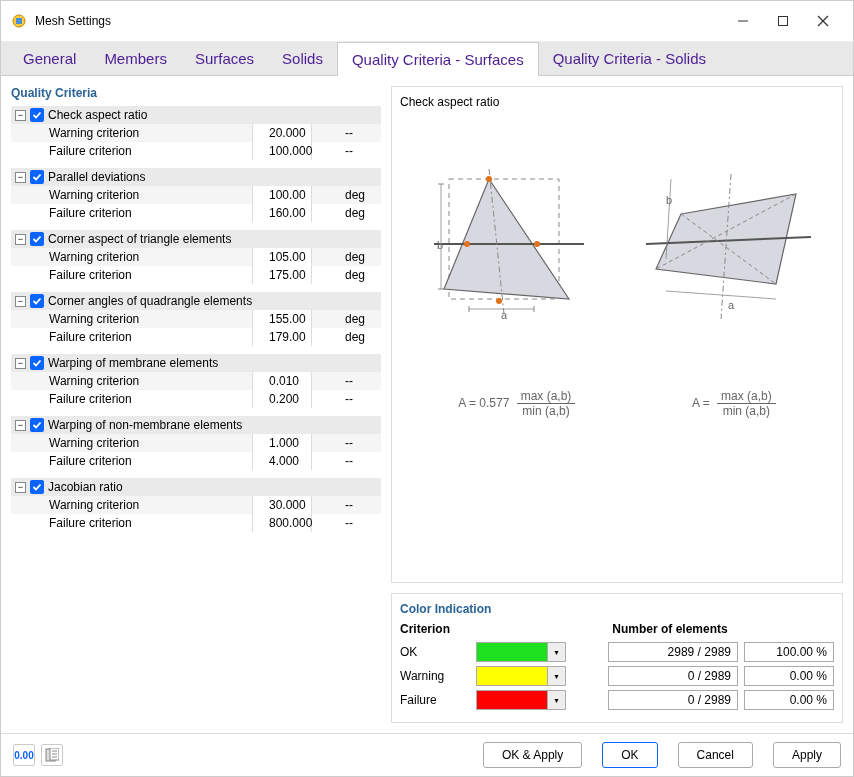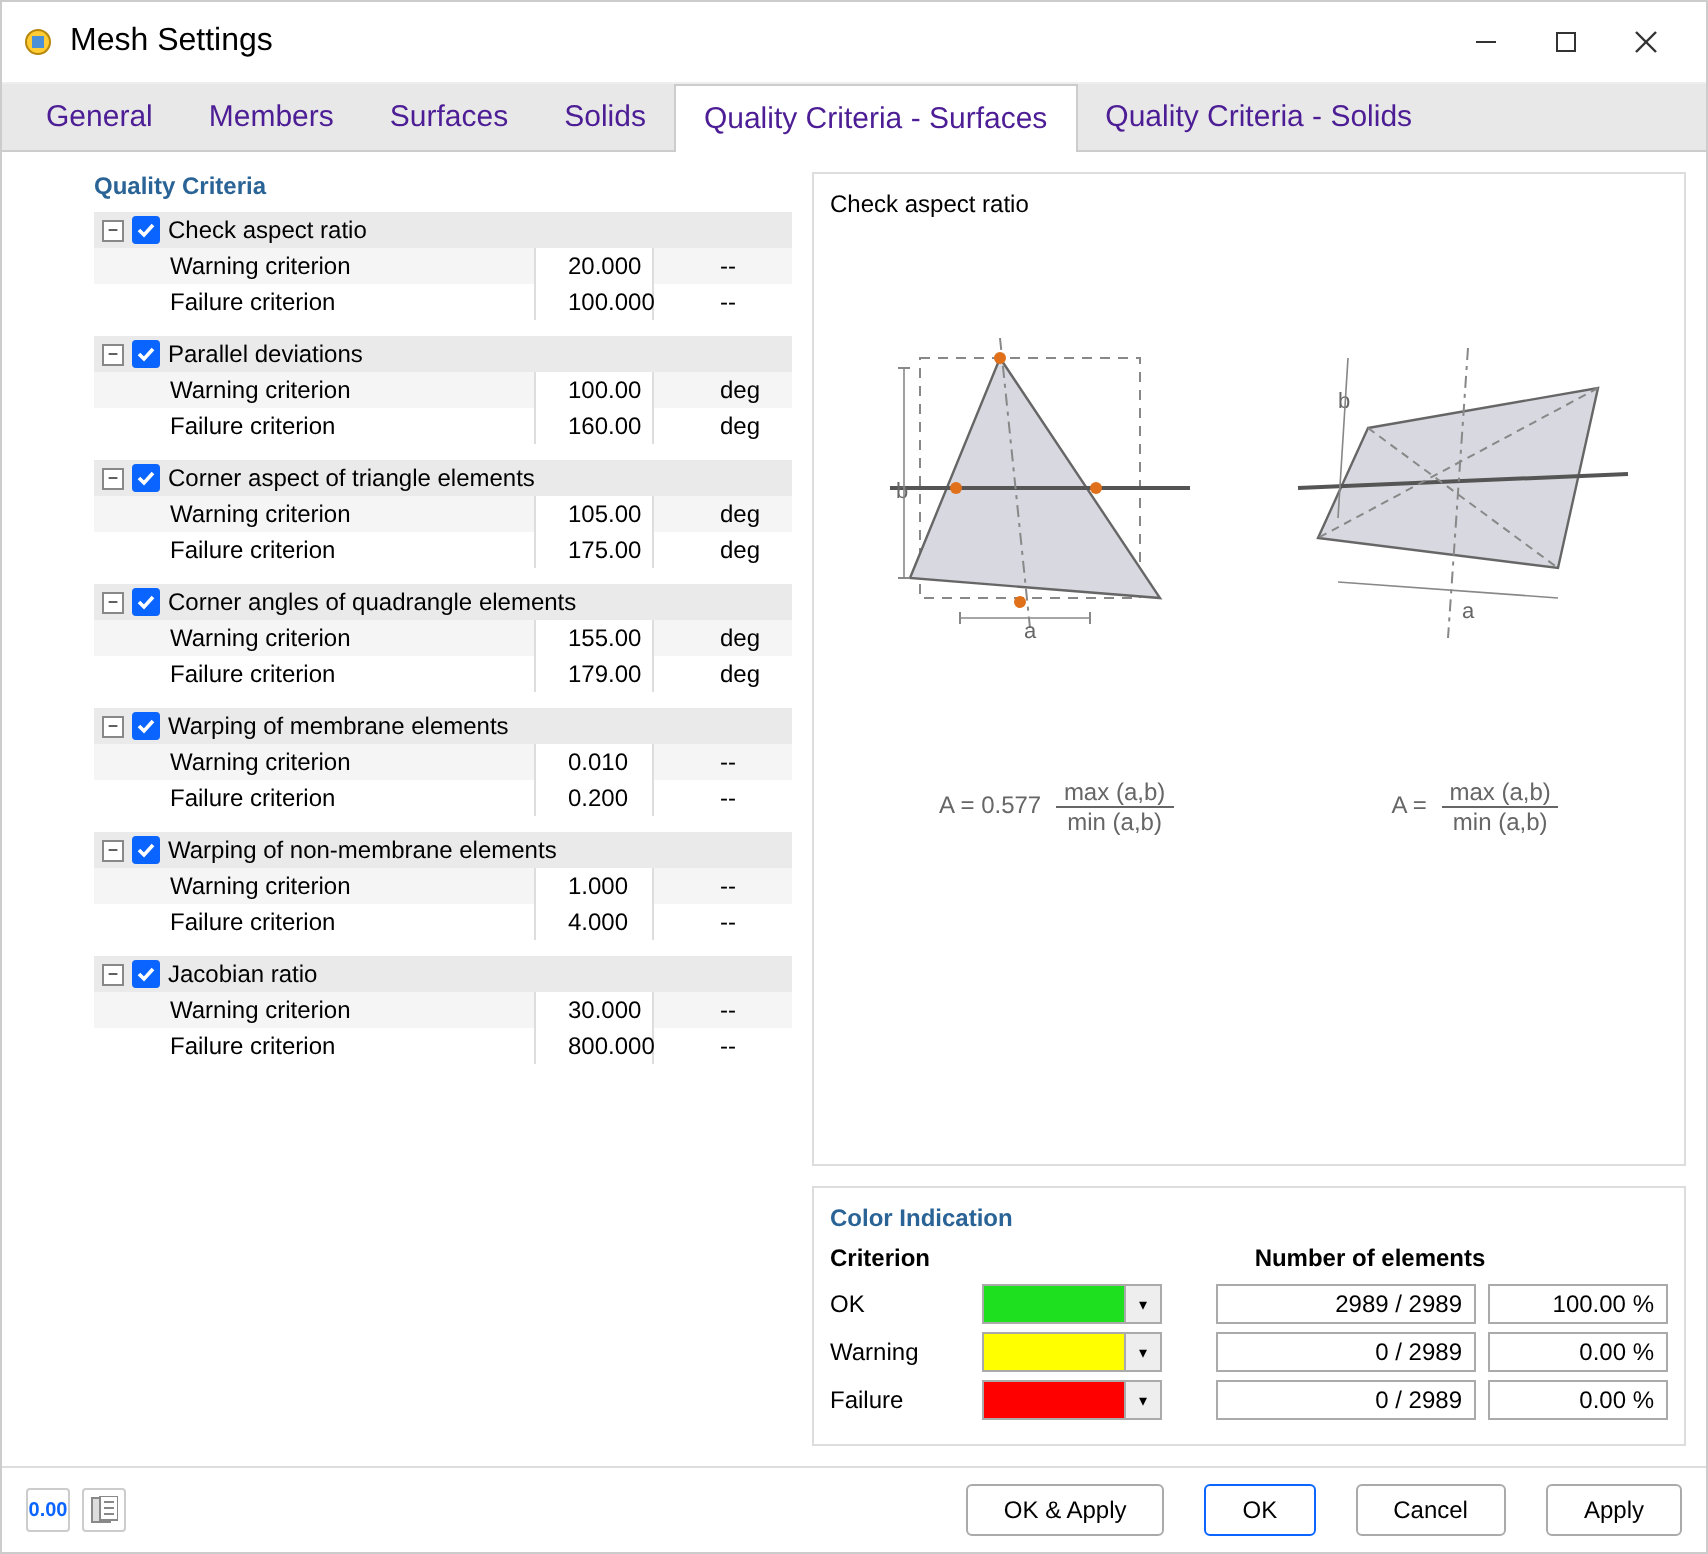--- a/index.html
+++ b/index.html
@@ -1,26 +1,26 @@
 <!DOCTYPE html>
 <html><head>
 <meta charset="utf-8">
 <style>
 * { box-sizing: border-box; margin: 0; padding: 0; font-family: 'Segoe UI', Tahoma, sans-serif; }
 body { background: #fff; width: 854px; height: 777px; overflow: hidden; display: flex; flex-direction: column; border: 1px solid #ccc; }
 .titlebar { display: flex; align-items: center; padding: 6px 10px; background: #fff; border-bottom: 1px solid #eee; }
 .titlebar .icon { width: 16px; height: 16px; margin-right: 8px; }
-.titlebar .title { font-size: 16px; flex: 1; }
+.titlebar .title { font-size: 12px; flex: 1; }
 .titlebar .winbtn { width: 40px; height: 28px; display: flex; align-items: center; justify-content: center; }
 .titlebar .winbtn svg { width: 12px; height: 12px; }
 .tabs { display: flex; background: #e8e8e8; border-bottom: 1px solid #ccc; padding: 0 8px; }
 .tab { padding: 8px 14px; font-size: 15px; color: #4c1d95; cursor: pointer; }
 .tab.active { background: #fff; border-top: 1px solid #ccc; border-left: 1px solid #ccc; border-right: 1px solid #ccc; margin-bottom: -1px; }
 .content { flex: 1; display: flex; padding: 10px; gap: 10px; overflow: hidden; }
-.leftpanel { width: 390px; display: flex; flex-direction: column; margin-left: 36px; }
+.leftpanel { width: 390px; display: flex; flex-direction: column; }
 .rightpanel { flex: 1; display: flex; flex-direction: column; gap: 10px; }
 .section-title { font-size: 12px; font-weight: 600; color: #2a6496; margin-bottom: 6px; }
 .tree { flex: 1; overflow: auto; font-size: 12px; }
 .group-header { display: flex; align-items: center; background: #eaeaea; padding: 2px 4px; gap: 4px; }
 .expander { width: 11px; height: 11px; border: 1px solid #888; display: flex; align-items: center; justify-content: center; font-size: 9px; line-height: 1; background: #fff; cursor: pointer; }
 .chk { width: 14px; height: 14px; background: #0a64ff; border-radius: 2px; display: flex; align-items: center; justify-content: center; cursor: pointer; }
 .chk svg { width: 10px; height: 10px; }
 .group-label { font-size: 12px; }
 .subrow { display: flex; align-items: stretch; padding-left: 38px; gap: 29px; }
 .subrow.even { background: #f5f5f5; }
@@ -38,21 +38,21 @@
 .color-panel { border: 1px solid #ddd; padding: 8px; }
 .color-headers { display: flex; font-size: 12px; font-weight: 600; margin-bottom: 6px; }
 .color-headers .c1 { width: 70px; }
 .color-headers .c3 { width: 220px; text-align: center; }
 .color-row { display: flex; align-items: center; gap: 6px; margin-bottom: 4px; font-size: 12px; }
 .color-row .c1 { width: 70px; }
 .color-swatch-wrap { display: flex; align-items: center; border: 1px solid #aaa; width: 90px; height: 20px; }
 .color-swatch { flex: 1; height: 100%; }
 .swatch-drop { width: 18px; height: 100%; border-left: 1px solid #aaa; display: flex; align-items: center; justify-content: center; font-size: 8px; background: #eee; cursor: pointer; }
 .field { border: 1px solid #aaa; height: 20px; padding: 0 6px; display: flex; align-items: center; justify-content: flex-end; }
-.f-count { width: 130px; margin-left: 21px; }
+.f-count { width: 130px; margin-left: 36px; }
 .f-pct { width: 90px; }
 .footer { display: flex; align-items: center; padding: 8px 12px; gap: 20px; border-top: 1px solid #ddd; }
 .footer .left-icons { display: flex; gap: 6px; flex: 1; }
 .footer button { padding: 5px 18px; font-size: 12px; border: 1px solid #aaa; background: #fff; border-radius: 3px; cursor: pointer; }
 .footer button.primary { border: 1.5px solid #0a64ff; }
 .tool-icon { width: 22px; height: 22px; border: 1px solid #ccc; display: flex; align-items: center; justify-content: center; font-size: 10px; border-radius: 2px; cursor: pointer; }
 </style>
 </head>
 <body>
 

